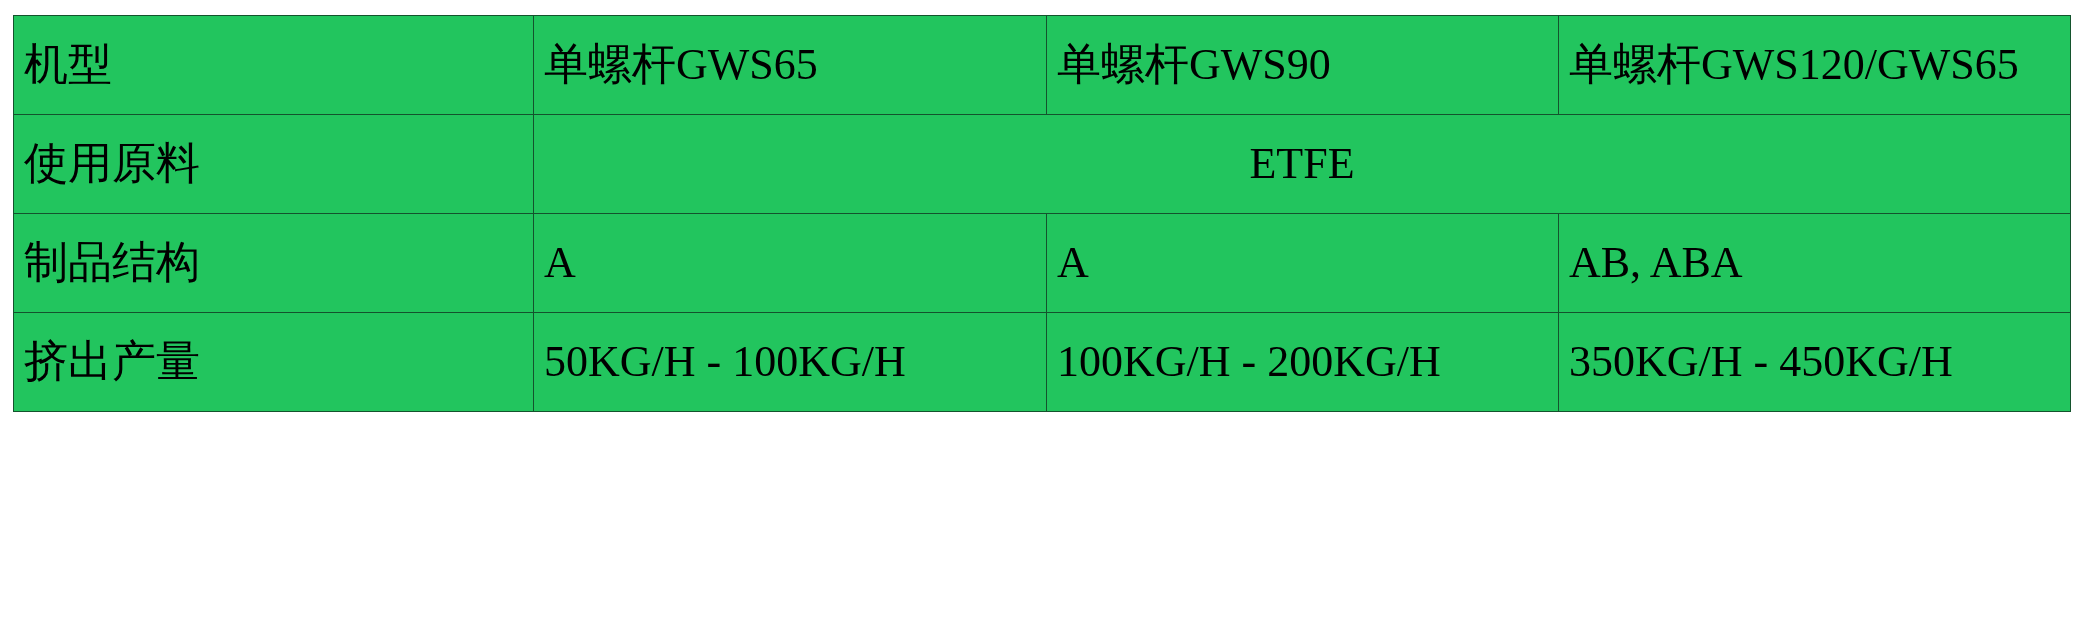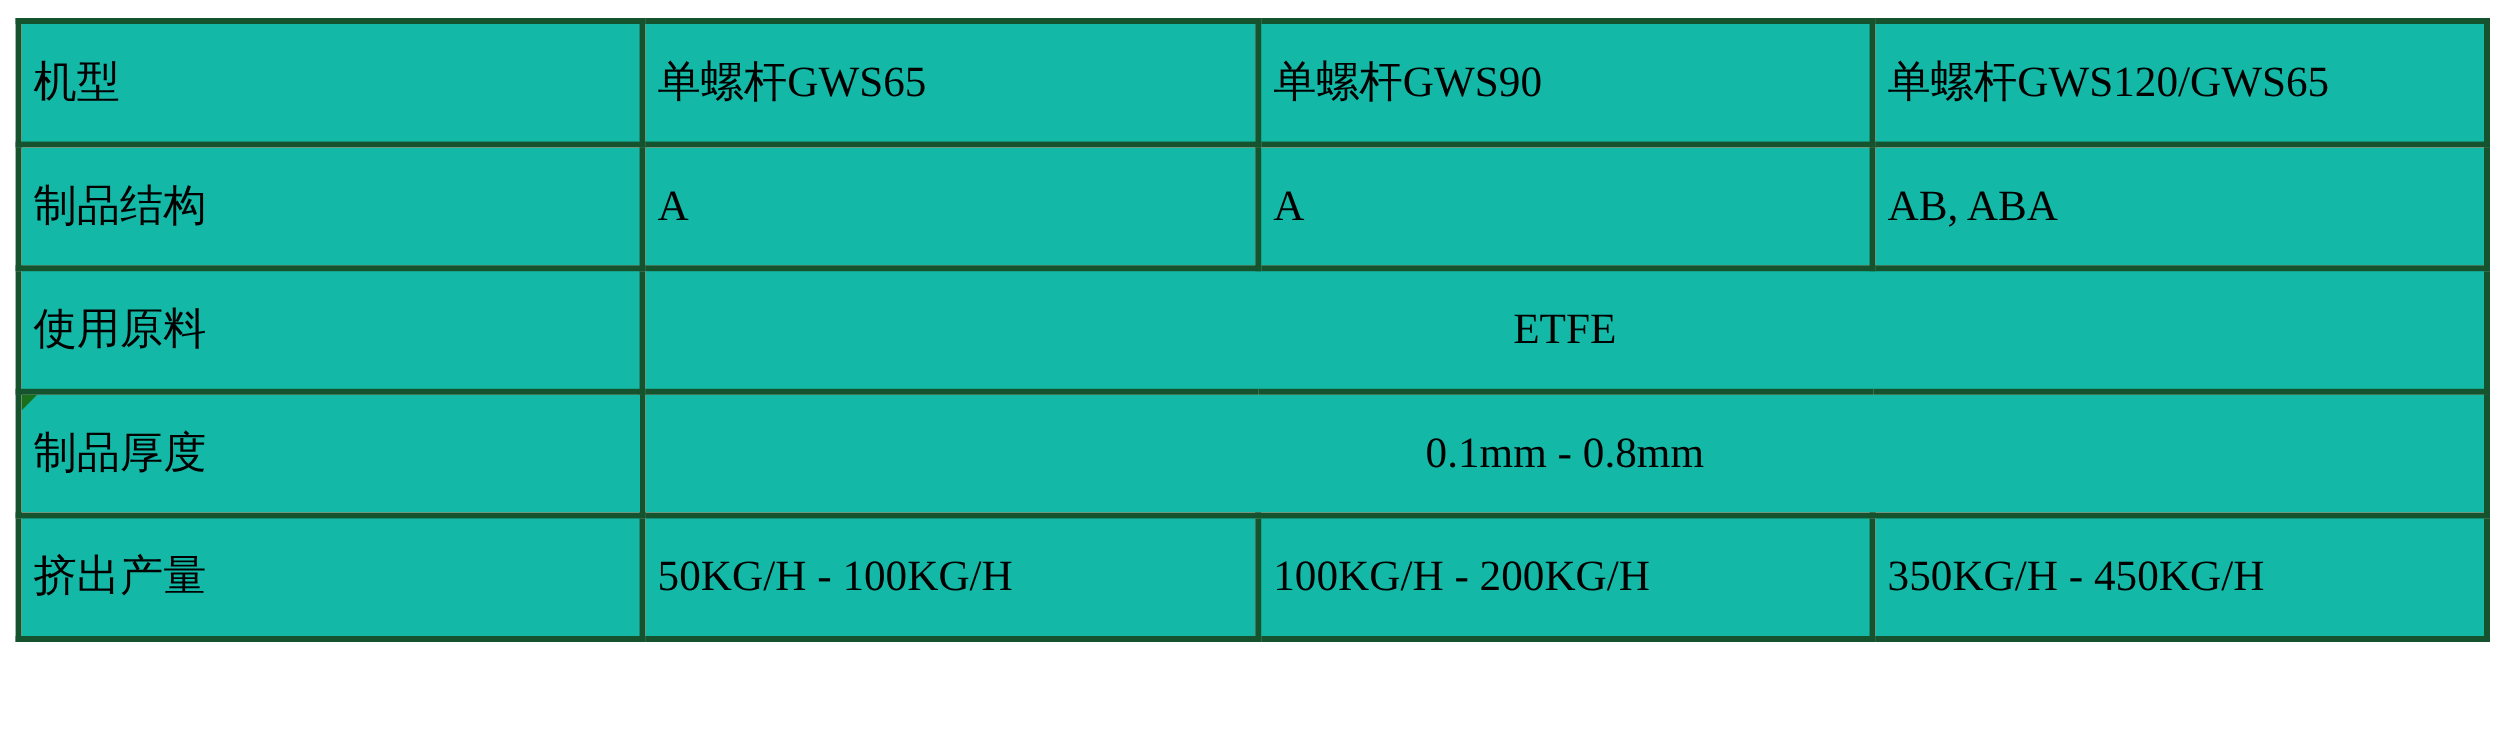--- a/index.html
+++ b/index.html
@@ -13,29 +13,29 @@
   }
   table.spec-table {
     position: absolute;
     left: 13px;
     top: 15px;
     width: 2057px;
     border-collapse: collapse;
     table-layout: fixed;
   }
   table.spec-table td {
-    border: 5px solid #14532d;
+    border: 1px solid #14532d;
     height: 98px;
-    font-size: 36px;
+    font-size: 44px;
     line-height: 1.1;
     padding: 0 0 0 10px;
     vertical-align: middle;
     white-space: nowrap;
     overflow: hidden;
-    background: #14b8a6;
+    background: #22c55e;
   }
   table.spec-table td.merged {
     text-align: center;
     padding: 0;
   }
   table.spec-table td.rel { position: relative; }
   .flag {
     position: absolute;
     top: 0;
     left: 0;
@@ -57,35 +57,28 @@
       <col style="width:512px">
     </colgroup>
     <tbody>
       <tr>
         <td>机型</td>
         <td>单螺杆GWS65</td>
         <td>单螺杆GWS90</td>
         <td>单螺杆GWS120/GWS65</td>
       </tr>
       <tr>
+        <td>使用原料</td>
+        <td class="merged" colspan="3">ETFE</td>
+      </tr>
+      <tr>
         <td>制品结构</td>
         <td>A</td>
         <td>A</td>
         <td>AB, ABA</td>
-      </tr>
-      <tr>
-        <td>使用原料</td>
-        <td class="merged" colspan="3">ETFE</td>
-      </tr>
-      <tr>
-        <td class="rel">
-          <span class="flag"></span>
-          <span>制品厚度</span>
-        </td>
-        <td class="merged" colspan="3">0.1mm - 0.8mm</td>
       </tr>
       <tr>
         <td>挤出产量</td>
         <td>50KG/H - 100KG/H</td>
         <td>100KG/H - 200KG/H</td>
         <td>350KG/H - 450KG/H</td>
       </tr>
     </tbody>
   </table>
 </div>

